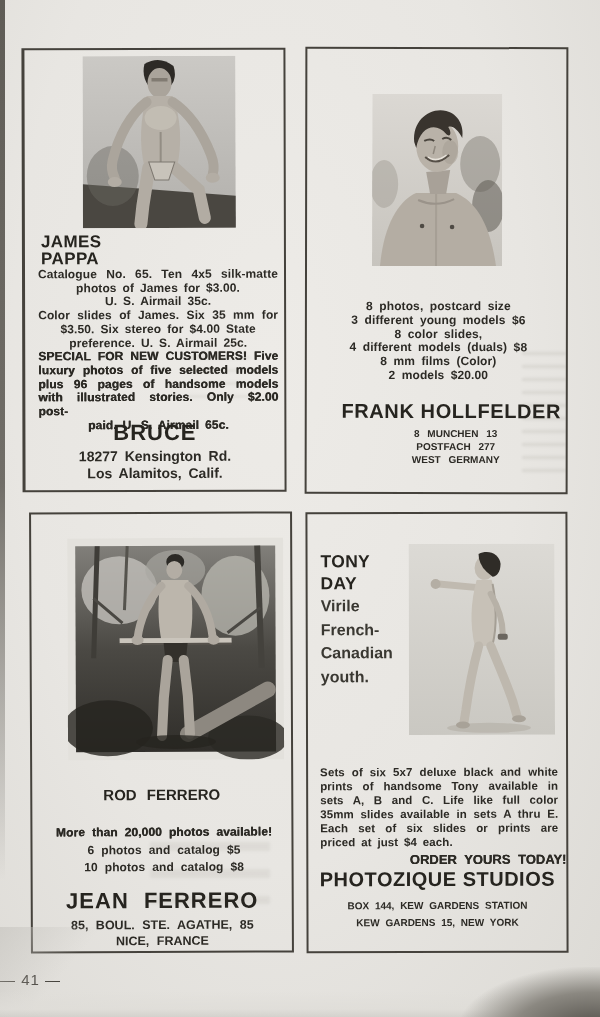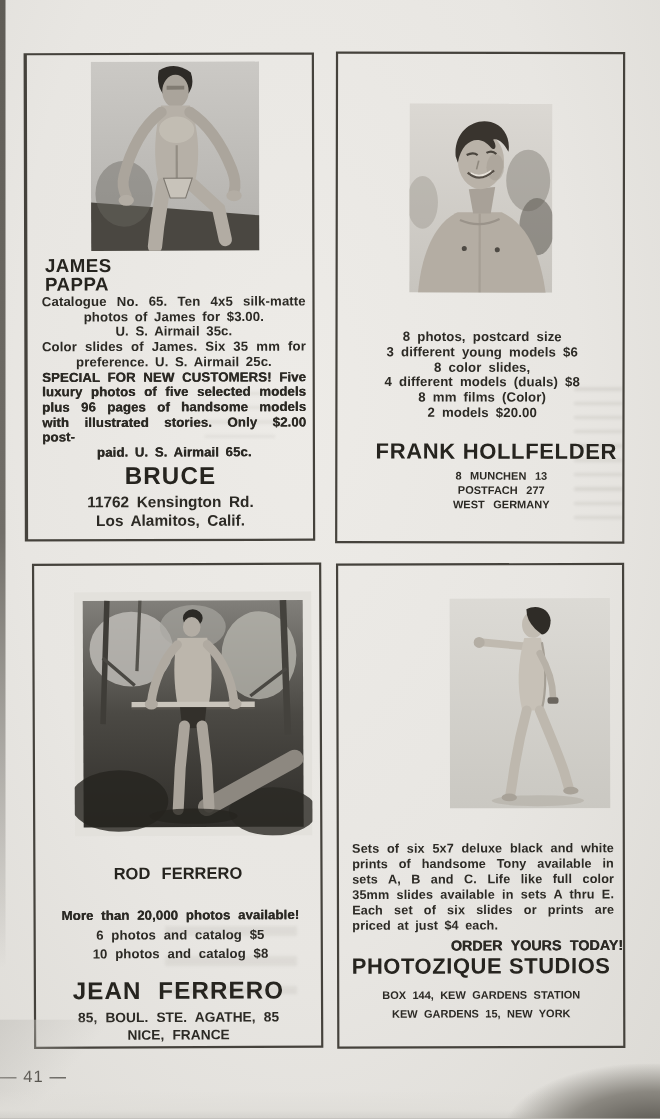--- a/index.html
+++ b/index.html
@@ -121,30 +121,31 @@
     </svg>
     <h2 class="t heading">
       <span>JAMES</span>
       <span>PAPPA</span>
     </h2>
     <div class="t body-block">
       <span class="bl jl">Catalogue No. 65. Ten 4x5 silk-matte</span>
       <span class="bl cl">photos of James for $3.00.</span>
       <span class="bl cl">U. S. Airmail 35c.</span>
       <span class="bl jl">Color slides of James. Six 35 mm for</span>
+      <span class="bl cl">$3.50. Six stereo for $4.00 State</span>
       <span class="bl cl">preference. U. S. Airmail 25c.</span>
       <span class="bl jl xb">SPECIAL FOR NEW CUSTOMERS! Five</span>
       <span class="bl jl xb">luxury photos of five selected models</span>
       <span class="bl jl xb">plus 96 pages of handsome models</span>
       <span class="bl jl xb">with illustrated stories. Only $2.00 post-</span>
       <span class="bl cl xb">paid. U. S. Airmail 65c.</span>
     </div>
     <div class="t studio">BRUCE</div>
     <div class="t addr">
-      <span class="al">11762 Kensington Rd.</span>
+      <span class="al">18277 Kensington Rd.</span>
       <span class="al">Los Alamitos, Calif.</span>
     </div>
   </section>
 
   <section class="ad" id="ad2">
     <svg class="photo" id="ph2" viewBox="0 0 130 172" role="img">
       <defs>
         <linearGradient id="g2" x1="0" y1="0" x2="0" y2="1">
           <stop offset="0" stop-color="#dbd8d3"></stop>
             <stop offset="1" stop-color="#c7c4be"></stop>
@@ -228,20 +229,28 @@
       <span class="bl cl">10 photos and catalog $8</span>
     </div>
     <div class="t studio">JEAN FERRERO</div>
     <div class="t addr">
       <span class="al">85, BOUL. STE. AGATHE, 85</span>
       <span class="al">NICE, FRANCE</span>
     </div>
   </section>
 
   <section class="ad" id="ad4">
+    <div class="t name-block">
+      <span class="nm">TONY</span>
+      <span class="nm">DAY</span>
+      <span class="tg">Virile</span>
+      <span class="tg">French-</span>
+      <span class="tg">Canadian</span>
+      <span class="tg">youth.</span>
+    </div>
     <svg class="photo" id="ph4" viewBox="0 0 146 191" role="img">
       <defs>
         <linearGradient id="g4" x1="0" y1="0" x2="0" y2="1">
           <stop offset="0" stop-color="#dcdad5"></stop>
             <stop offset="1" stop-color="#cac8c2"></stop>
         </linearGradient>
       </defs>
       <rect width="146" height="191" fill="url(#g4)"></rect>
       <ellipse cx="80" cy="184" rx="42" ry="5" fill="#b0aca3" opacity=".55"></ellipse>
       <path d="M72,44 L30,40" stroke="#c0bab0" stroke-width="7" stroke-linecap="round"></path>

